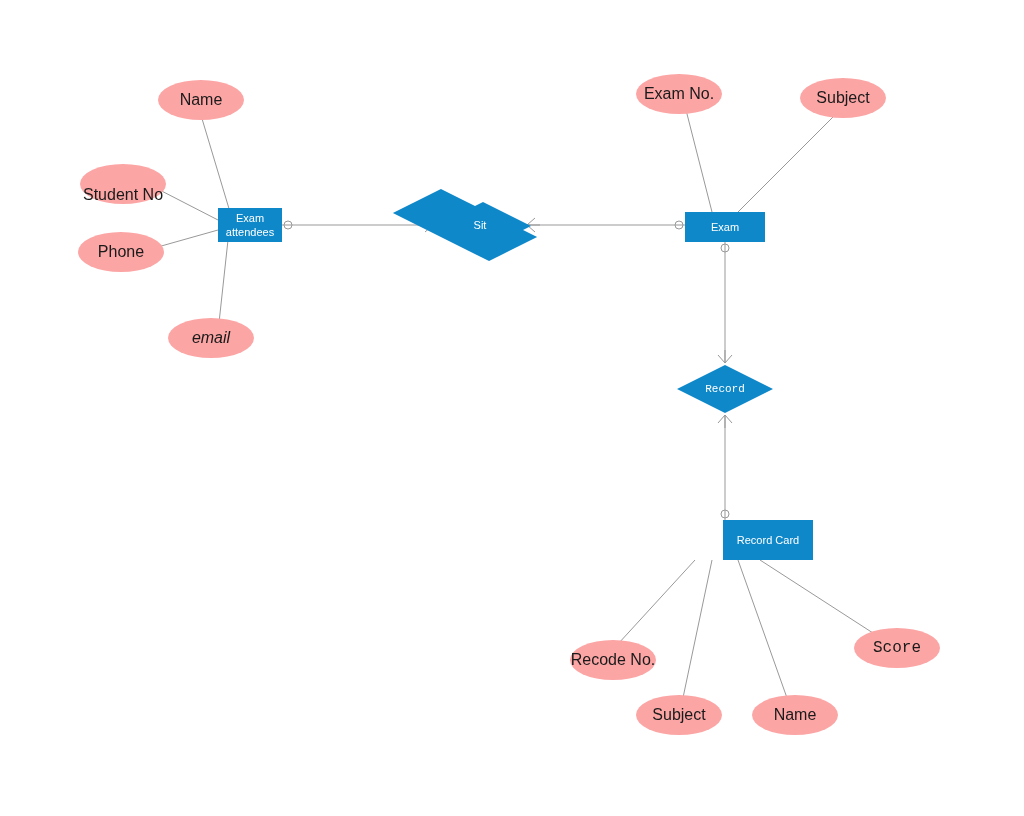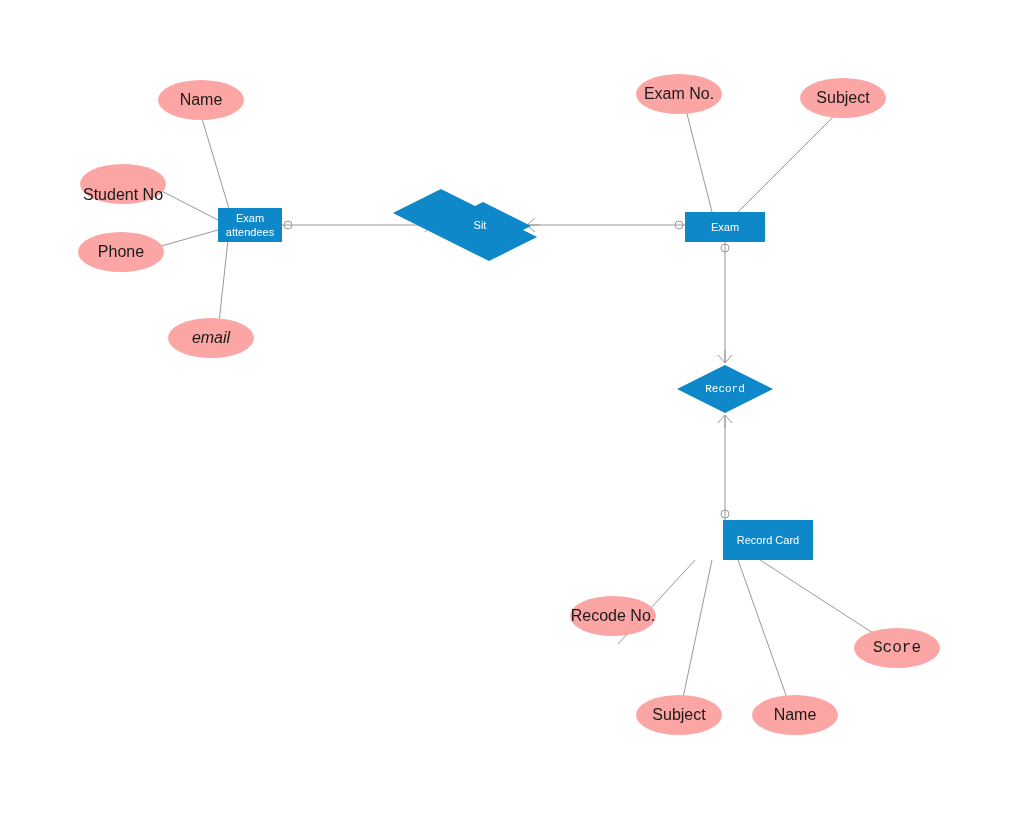--- a/index.html
+++ b/index.html
@@ -144,21 +144,21 @@
   <span>email</span>
 </div>
 
 <div class="attribute" style="left:636px; top:74px; width:86px; height:40px;justify-content:center;">
   <span>Exam No.</span>
 </div>
 <div class="attribute" style="left:800px; top:78px; width:86px; height:40px;">
   <span>Subject</span>
 </div>
 
-<div class="attribute" style="left:570px; top:596px; width:86px; height:40px;">
+<div class="attribute" style="left:570px; top:640px; width:86px; height:40px;">
   <span>Recode No.</span>
 </div>
 <div class="attribute" style="left:636px; top:695px; width:86px; height:40px;">
   <span>Subject</span>
 </div>
 <div class="attribute" style="left:752px; top:695px; width:86px; height:40px;">
   <span>Name</span>
 </div>
 <div class="attribute" style="left:854px; top:628px; width:86px; height:40px;font-family:Liberation Mono, monospace;">
   <span>Score</span>

